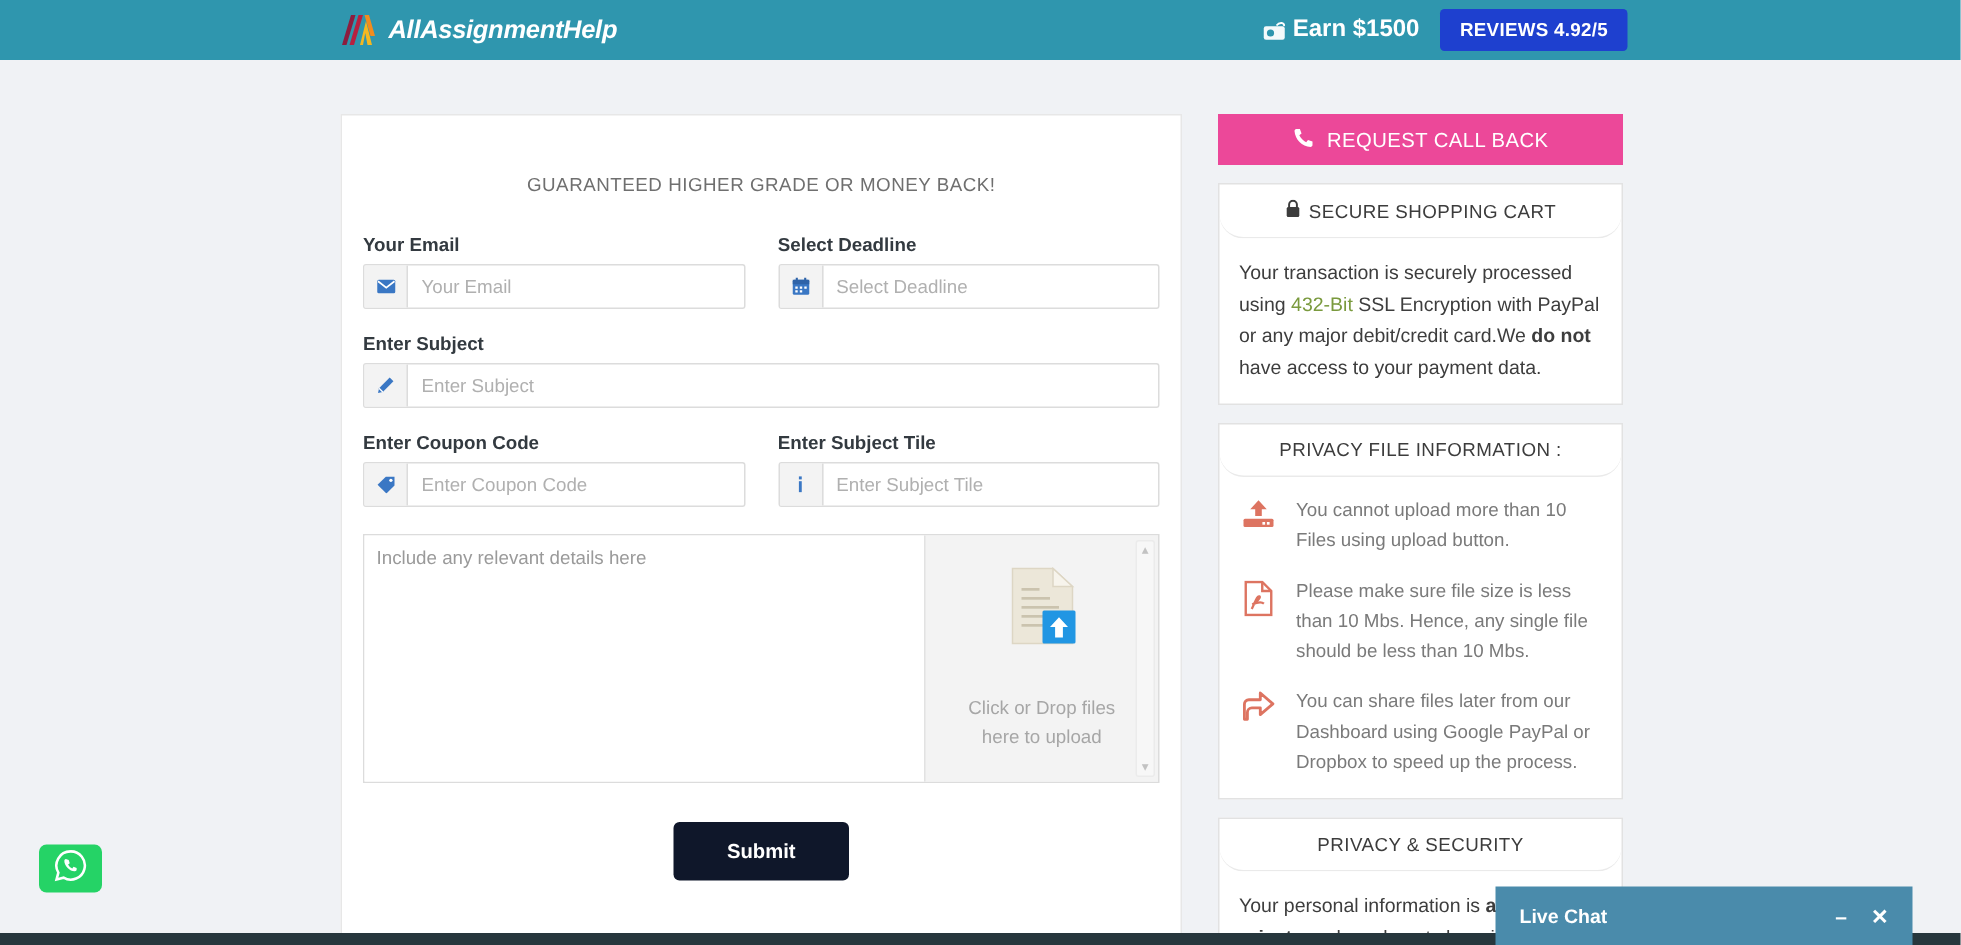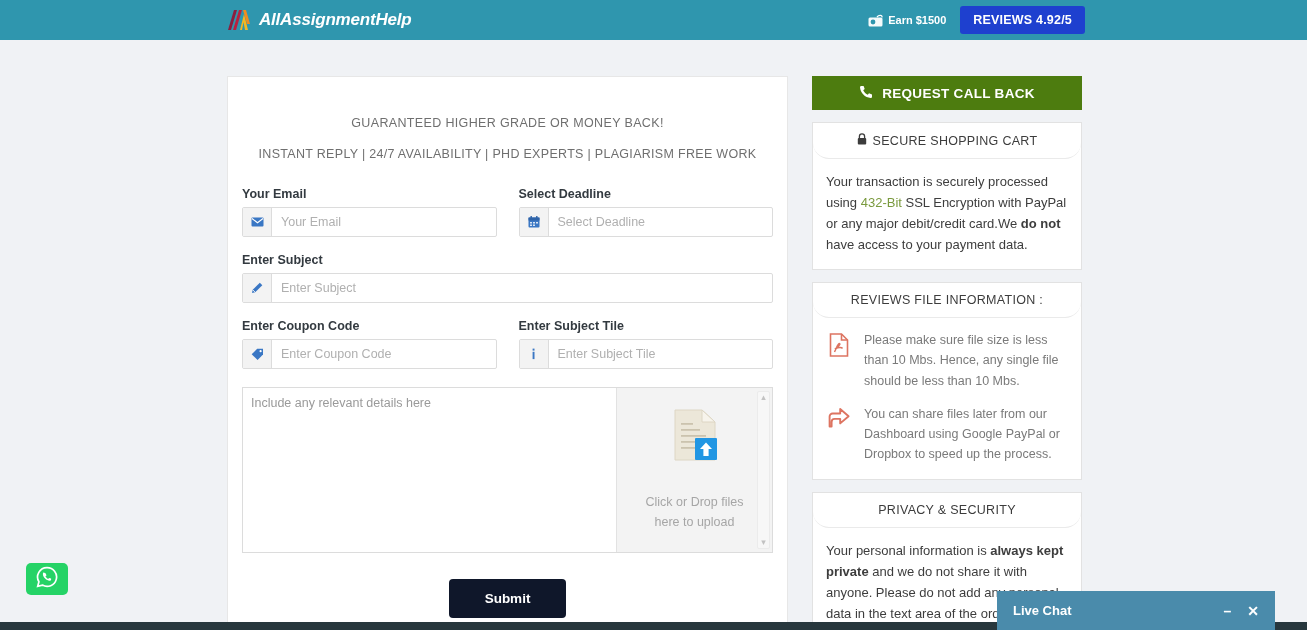--- a/index.html
+++ b/index.html
@@ -17,21 +17,21 @@
     background: #2f96ae;
     display: flex; align-items: center;
   }
   .brand { position: absolute; left: 226px; display: flex; align-items: center; gap: 7px; }
   .brand-mark { width: 26px; height: 24px; display: block; }
   .brand-text {
     color: #ffffff; font-size: 17px; font-weight: bold; font-style: italic;
     letter-spacing: -0.2px; white-space: nowrap;
   }
   .header-right { position: absolute; right: 222px; display: flex; align-items: center; gap: 14px; }
-  .earn { display: flex; align-items: center; gap: 5px; color: #ffffff; font-size: 11px; font-weight: bold; white-space: nowrap; }
+  .earn { display: flex; align-items: center; gap: 5px; color: #ffffff; font-size: 16px; font-weight: bold; white-space: nowrap; }
   .earn-icon { width: 15px; height: 13px; display: block; }
   .reviews-btn {
     background: #1e40cf; color: #fff; font-size: 12.5px; font-weight: bold;
     padding: 8px 13px; border-radius: 3px; border: 0; white-space: nowrap;
     letter-spacing: 0.2px; cursor: pointer; line-height: 1;
   }
 
   
   .page { position: absolute; top: 40px; left: 0; width: 1307px; height: 590px; }
 
@@ -107,22 +107,22 @@
   .submit-wrap { text-align: center; margin-top: 26px; }
   .submit-btn {
     background: #0f172a; color: #ffffff; border: 0; border-radius: 4px;
     padding: 12px 36px; font-size: 13.5px; font-weight: bold;
     font-family: "Liberation Sans", sans-serif; cursor: pointer;
   }
 
   
   .sidebar { position: absolute; left: 812px; top: 36px; width: 270px; }
   .callback-btn {
-    width: 100%; background: #4d7c0f; color: #fff; border: 0;
-    height: 34px; font-size: 13.5px; font-weight: bold; letter-spacing: 0.3px;
+    width: 100%; background: #ec4899; color: #fff; border: 0;
+    height: 34px; font-size: 13.5px; font-weight: normal; letter-spacing: 0.3px;
     display: flex; align-items: center; justify-content: center; gap: 9px;
     font-family: "Liberation Sans", sans-serif; cursor: pointer;
   }
   .panel {
     background: #ffffff; border: 1px solid #e2e2e2; margin-top: 12px;
   }
   .panel-head {
     text-align: center; padding: 10px 8px; border-bottom: 1px solid #eaeaea;
     font-size: 12.5px; color: #3c3c3c; letter-spacing: 0.3px;
     display: flex; align-items: center; justify-content: center; gap: 6px; border-radius: 16px;
@@ -180,21 +180,20 @@
       <span>Earn $1500</span>
     </div>
     <button class="reviews-btn">REVIEWS 4.92/5</button>
   </div>
 </div>
 
 <div class="page">
 
   <div class="form-card">
     <div class="promo1">GUARANTEED HIGHER GRADE OR MONEY BACK!</div>
-    <div class="promo2">INSTANT REPLY | 24/7 AVAILABILITY | PHD EXPERTS | PLAGIARISM FREE WORK</div>
 
     <div class="form-body">
 
       <div class="row">
         <div class="col fld">
           <label class="fld-label">Your Email</label>
           <div class="input-group">
             <span class="input-addon">
               <svg width="13" height="10" viewBox="0 0 13 10">
                 <rect x="0.5" y="0.5" width="12" height="9" rx="1" fill="#3a77c4"></rect>
@@ -318,24 +317,35 @@
             <rect x="0.8" y="5" width="8.4" height="6.6" rx="1" fill="#3c3c3c"></rect>
           </svg>
         </span>
         <span>SECURE SHOPPING CART</span>
       </div>
       <div class="panel-body"><span>Your transaction is securely processed using </span><span class="green">432-Bit</span><span> SSL Encryption with PayPal or any major debit/credit card.We </span><b>do not</b><span> have access to your payment data.</span></div>
     </div>
 
     <div class="panel">
       <div class="panel-head">
-        <span>REVIEWS FILE INFORMATION :</span>
+        <span>PRIVACY FILE INFORMATION :</span>
       </div>
       <div class="panel-body">
 
+        <div class="ul-item">
+          <span class="ul-icon">
+            <svg width="22" height="20" viewBox="0 0 22 20">
+              <path d="M11 0.5 L16.5 6.5 H13.2 V11 H8.8 V6.5 H5.5 Z" fill="#dd7461"></path>
+              <rect x="1" y="12.8" width="20" height="5.6" rx="1" fill="#dd7461"></rect>
+              <rect x="13.6" y="15" width="1.8" height="1.8" fill="#ffffff"></rect>
+              <rect x="16.6" y="15" width="1.8" height="1.8" fill="#ffffff"></rect>
+            </svg>
+          </span>
+          <span class="ul-text">You cannot upload more than 10 Files using upload button.</span>
+        </div>
 
         <div class="ul-item">
           <span class="ul-icon">
             <svg width="20" height="24" viewBox="0 0 20 24">
               <path d="M1.5 1 H12.5 L18.5 7 V23 H1.5 Z" fill="none" stroke="#dd7461" stroke-width="1.6"></path>
               <path d="M12.5 1 V7 H18.5" fill="none" stroke="#dd7461" stroke-width="1.6"></path>
               <path d="M5.5 19 C8 14 9 10 10.6 10.6 C12 11.2 8 15 5.8 16 C8.5 14.8 12 14 13.6 15.4" fill="none" stroke="#dd7461" stroke-width="1.5"></path>
             </svg>
           </span>
           <span class="ul-text">Please make sure file size is less than 10 Mbs. Hence, any single file should be less than 10 Mbs.</span>

